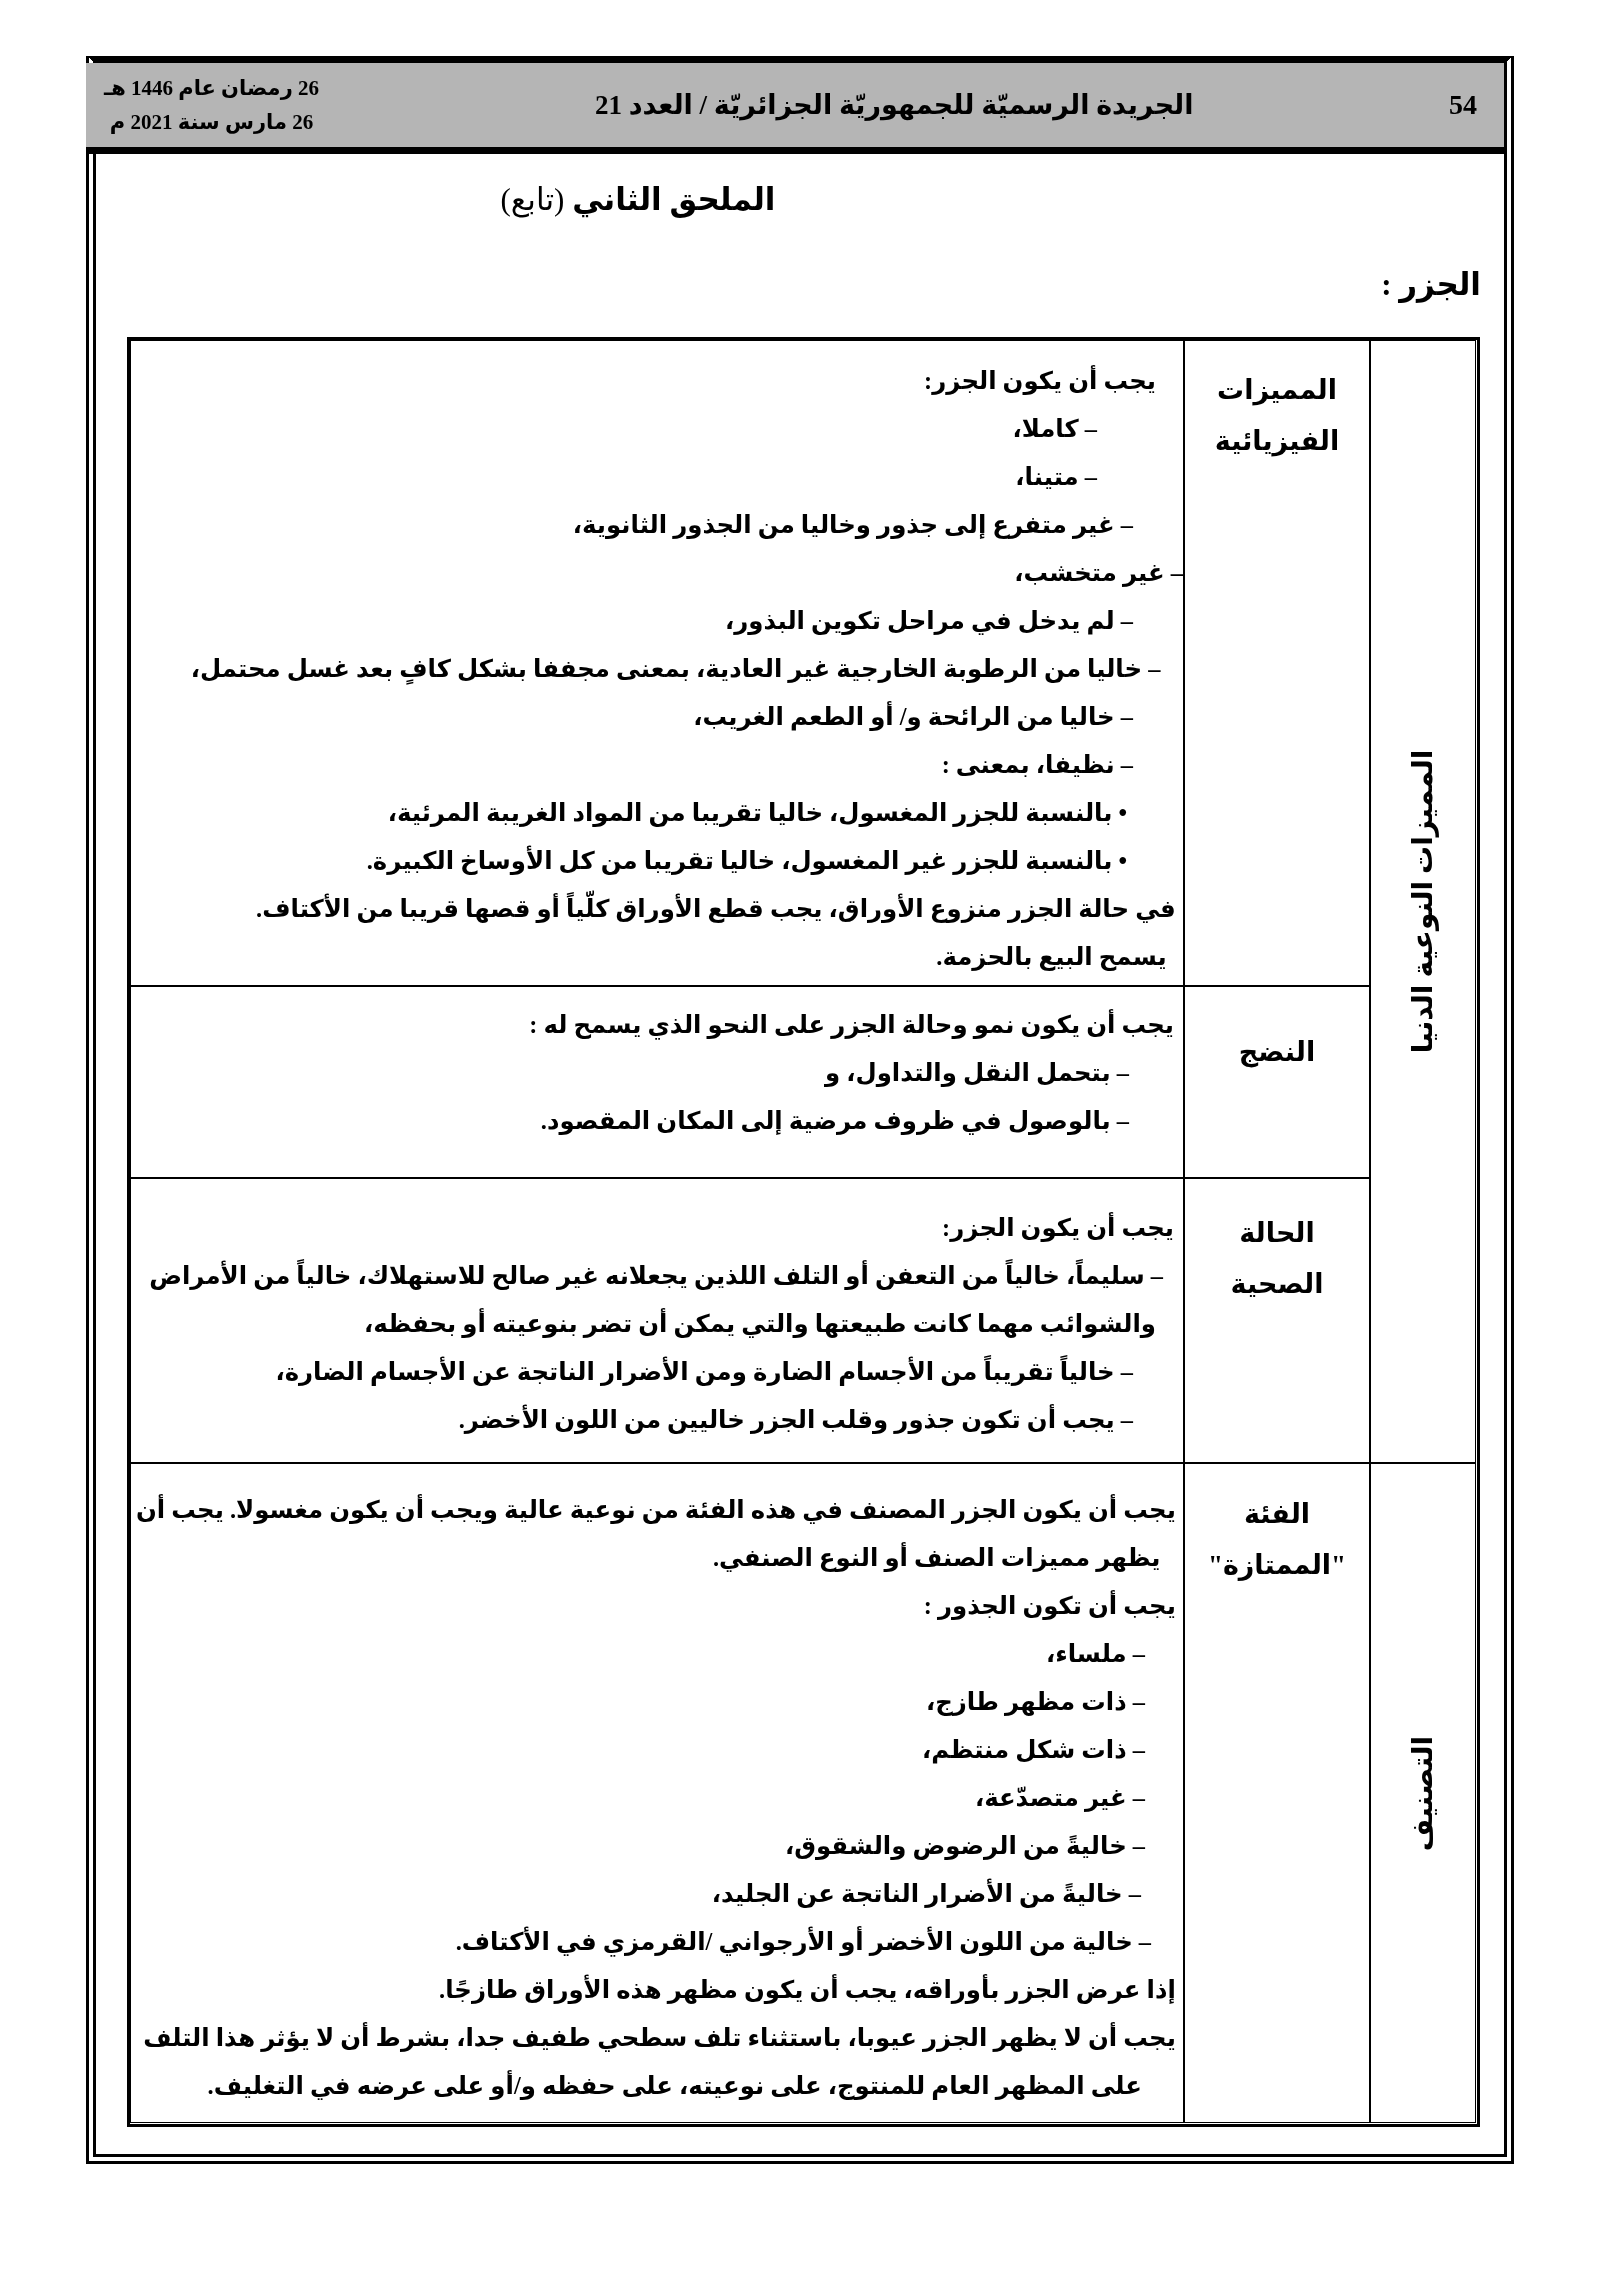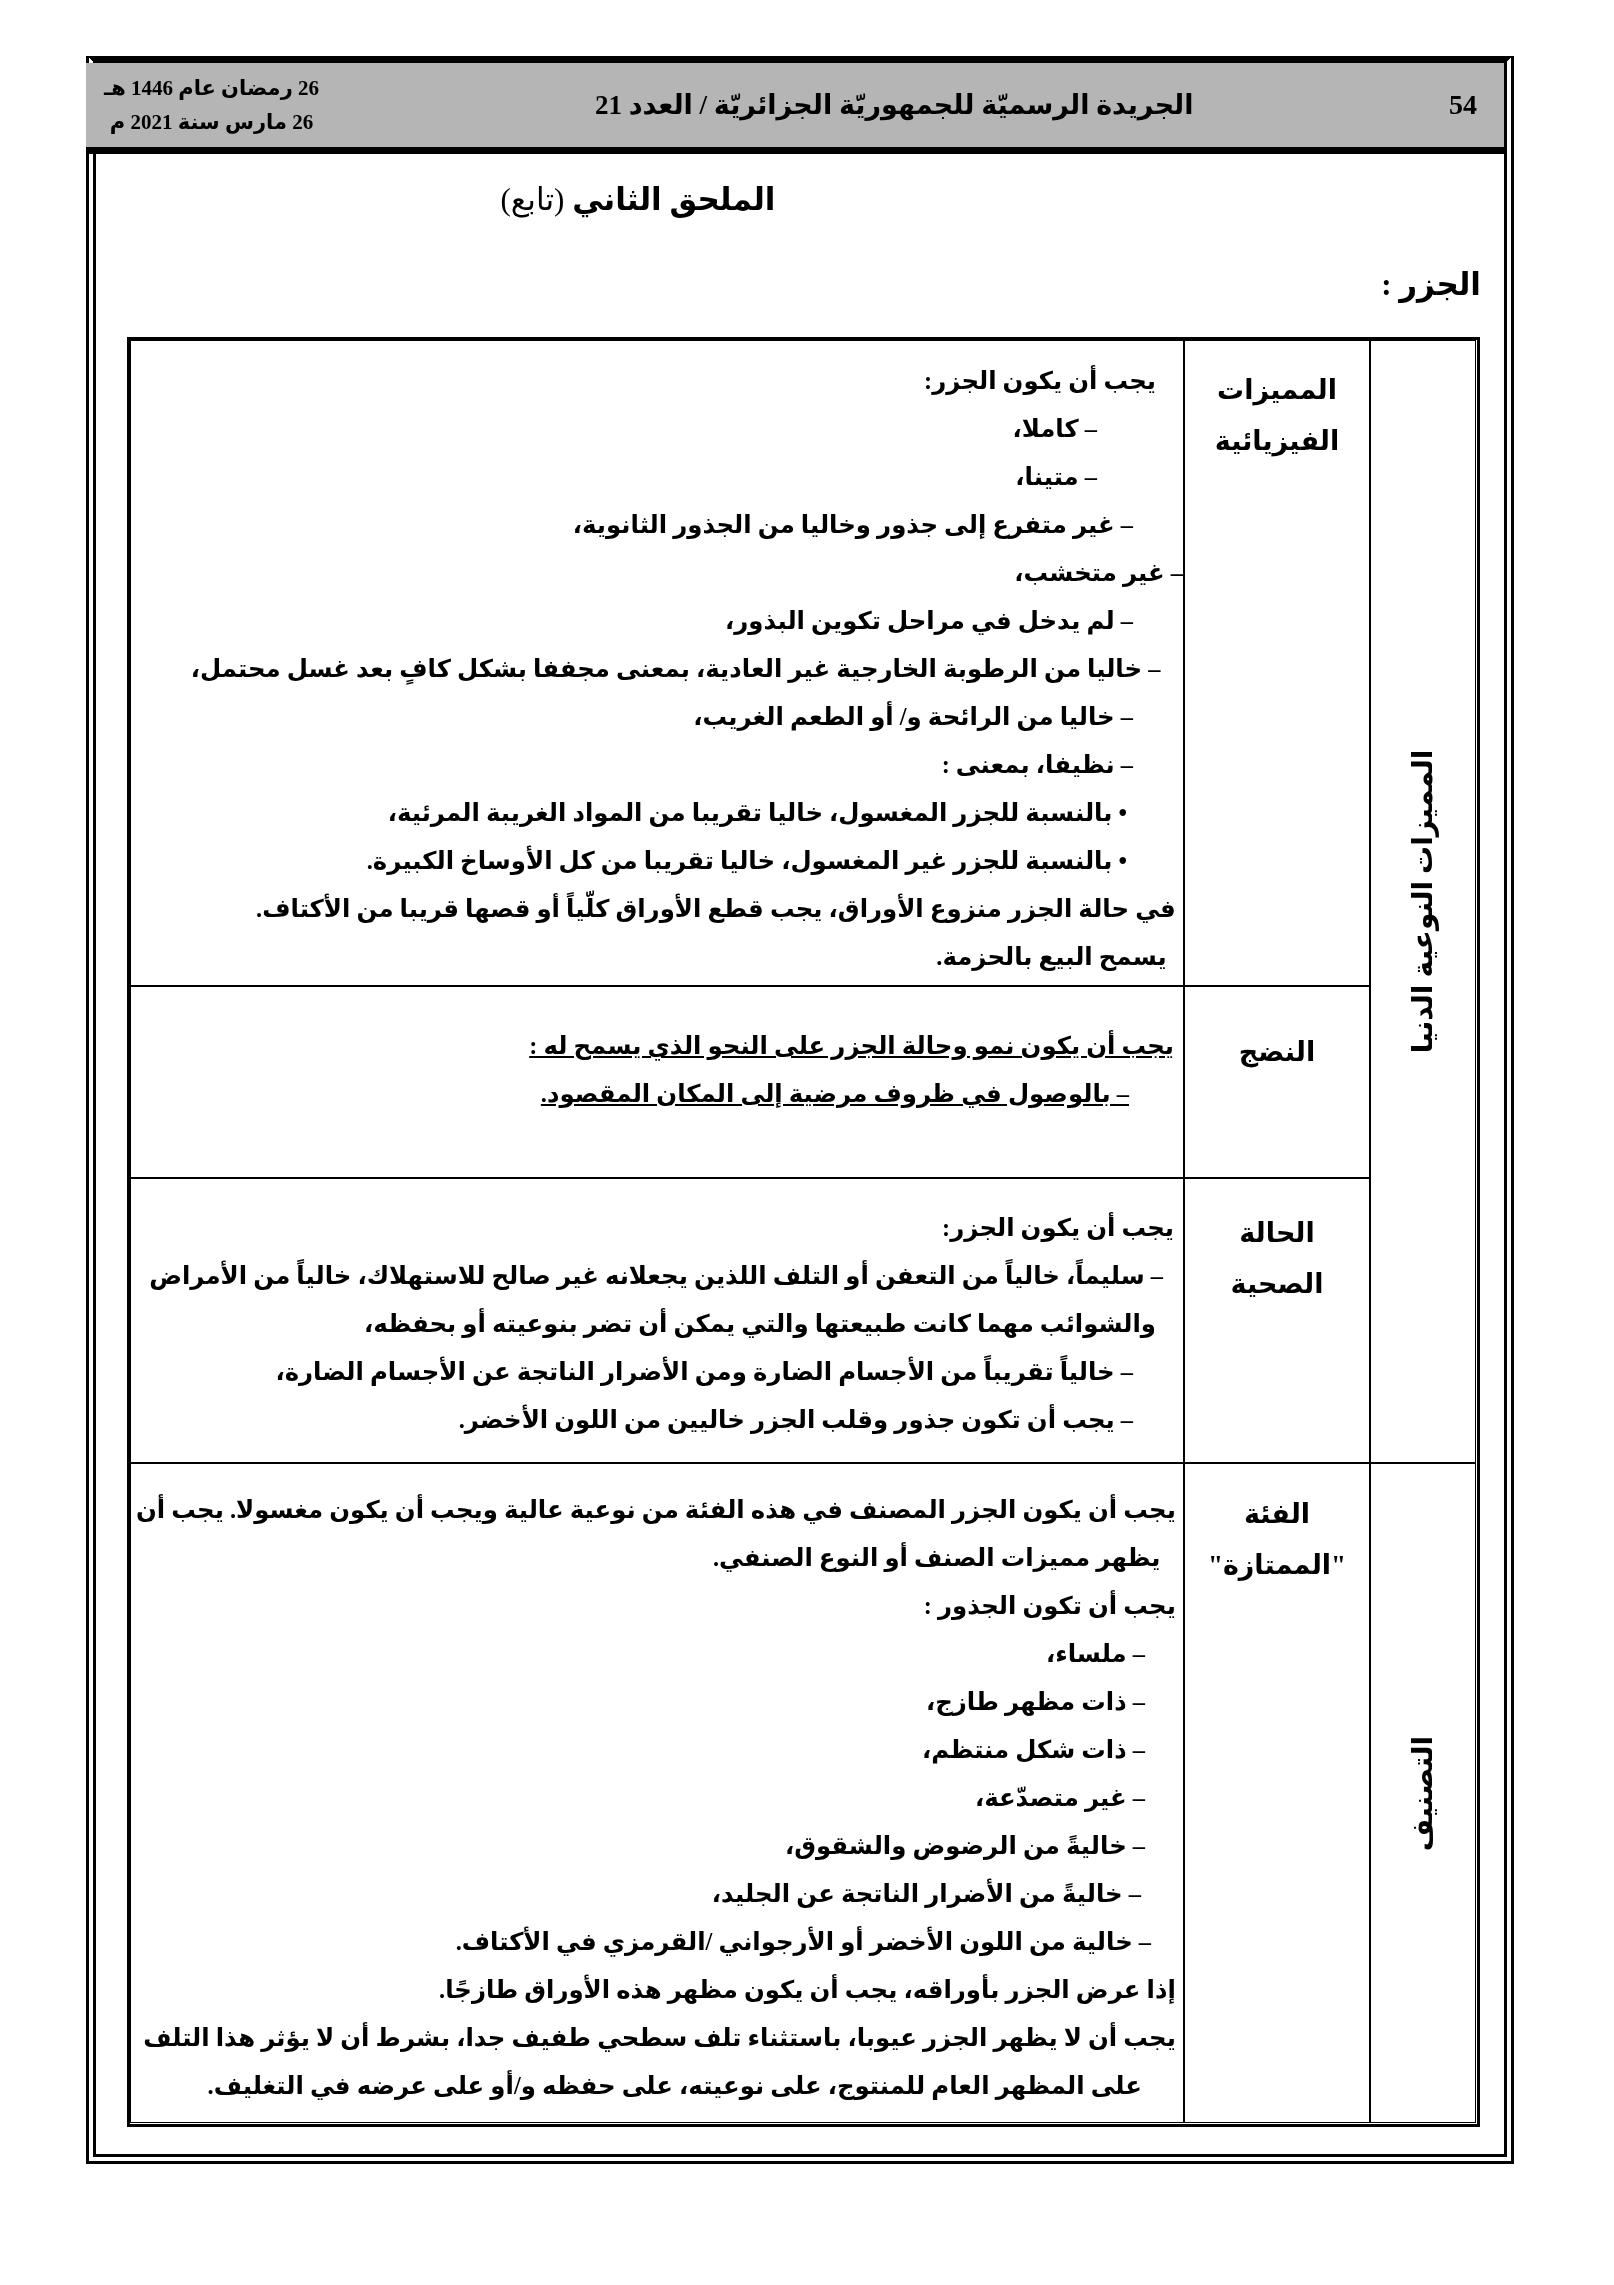--- a/index.html
+++ b/index.html
@@ -49,21 +49,21 @@
   .jtable{
     position:absolute;left:127px;top:337px;width:1353px;height:1790px;
     box-sizing:border-box;border:3.6px solid #000;
     display:grid;
     grid-template-columns:1054px 186px 106px;
     grid-template-rows:646px 192px 285px 660px;
   }
   .cell{border:1.8px solid #000;box-sizing:border-box;overflow:hidden;}
   .content{direction:rtl;text-align:right;font-weight:bold;font-size:24.4px;}
   .content .ln{line-height:48px;white-space:nowrap;overflow:hidden;}
-  .r1{padding-top:16.3px;} .r2{padding-top:35px;text-decoration:underline;} .r3{padding-top:25px;} .r4{padding-top:22px;}
+  .r1{padding-top:16.3px;} .r2{padding-top:14px;} .r3{padding-top:25px;} .r4{padding-top:22px;}
   .rowhead{
     direction:rtl;text-align:center;font-weight:bold;font-size:27px;line-height:51px;
   }
   .rh1{padding-top:23.5px;} .rh2{padding-top:40px;} .rh3{padding-top:29px;} .rh4{padding-top:25px;}
   .vcell{display:flex;align-items:center;justify-content:center;}
   .vtext{
     transform:rotate(-90deg);white-space:nowrap;direction:rtl;
     font-weight:bold;font-size:28px;
   }
 </style>
@@ -108,20 +108,21 @@
   <div class="cell rowhead rh1" style="grid-column:2;grid-row:1">
     <div>المميزات</div>
     <div>الفيزيائية</div>
   </div>
   <div class="cell vcell" style="grid-column:3;grid-row:1/4">
     <span class="vtext">المميزات النوعية الدنيا</span>
   </div>
 
   <div class="cell content r2" style="grid-column:1;grid-row:2">
     <div class="ln" style="padding-right:9px">يجب أن يكون نمو وحالة الجزر على النحو الذي يسمح له :</div>
+    <div class="ln" style="padding-right:54px">– بتحمل النقل والتداول، و</div>
     <div class="ln" style="padding-right:54px">– بالوصول في ظروف مرضية إلى المكان المقصود.</div>
   </div>
   <div class="cell rowhead rh2" style="grid-column:2;grid-row:2">
     <div>النضج</div>
   </div>
 
   <div class="cell content r3" style="grid-column:1;grid-row:3">
     <div class="ln" style="padding-right:9px">يجب أن يكون الجزر:</div>
     <div class="ln" style="padding-right:20px">– سليماً، خالياً من التعفن أو التلف اللذين يجعلانه غير صالح للاستهلاك، خالياً من الأمراض</div>
     <div class="ln" style="padding-right:27px">والشوائب مهما كانت طبيعتها والتي يمكن أن تضر بنوعيته أو بحفظه،</div>

